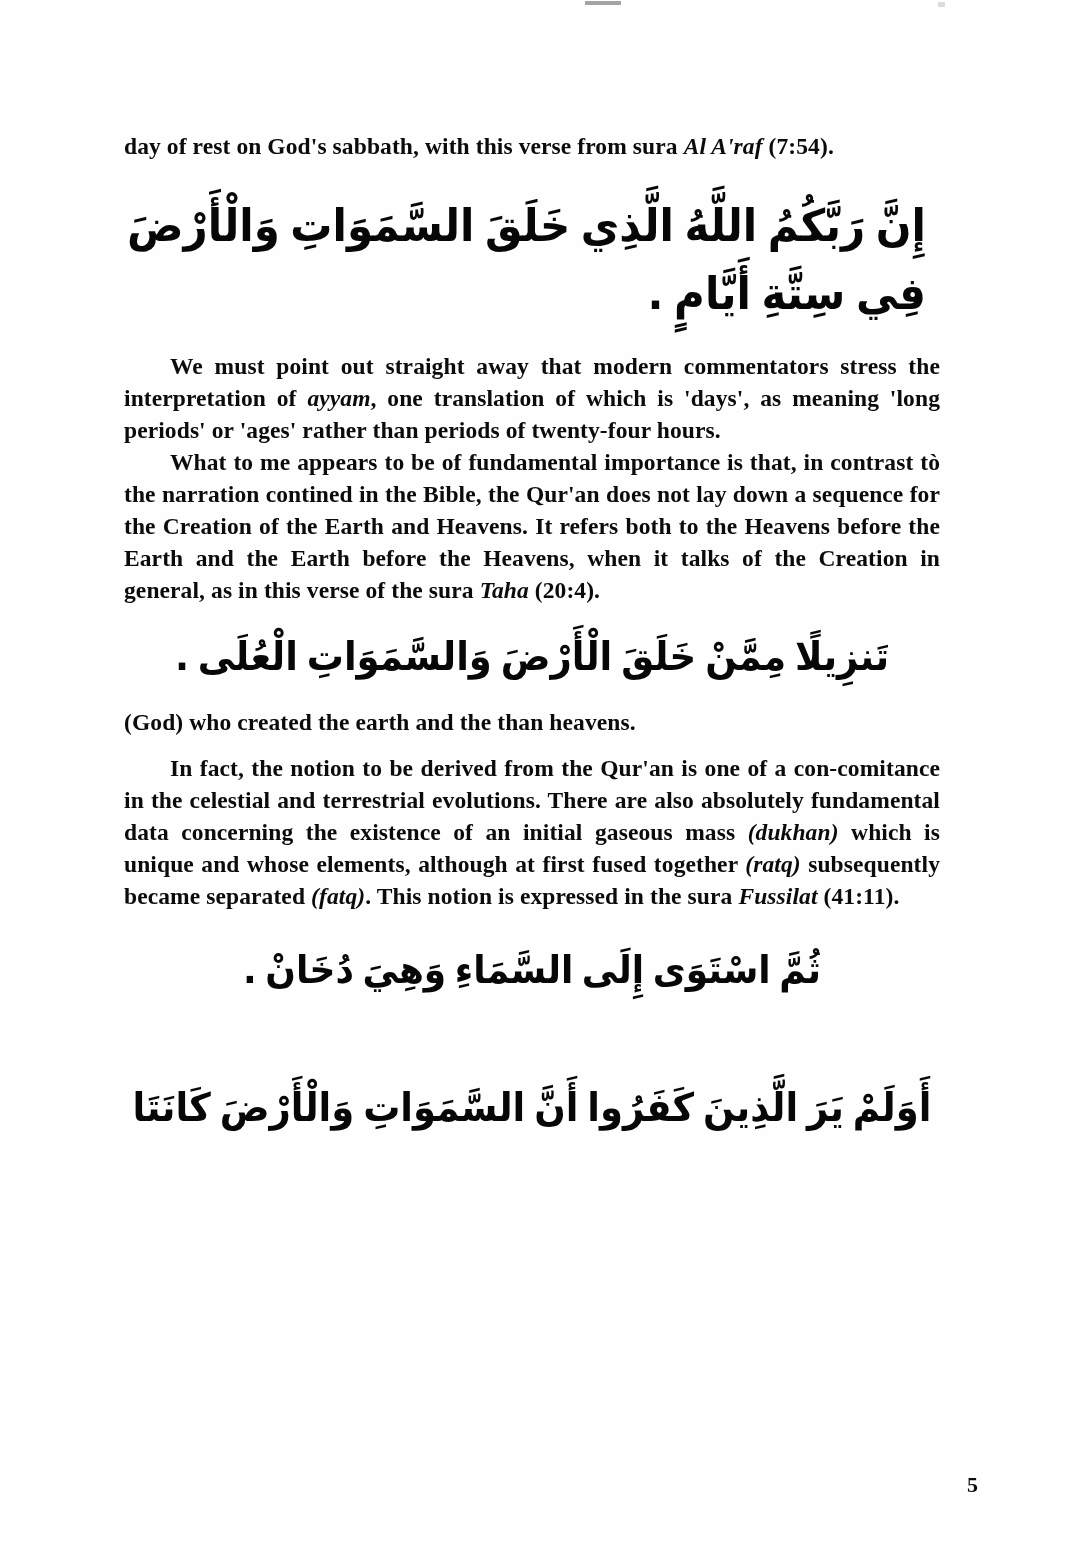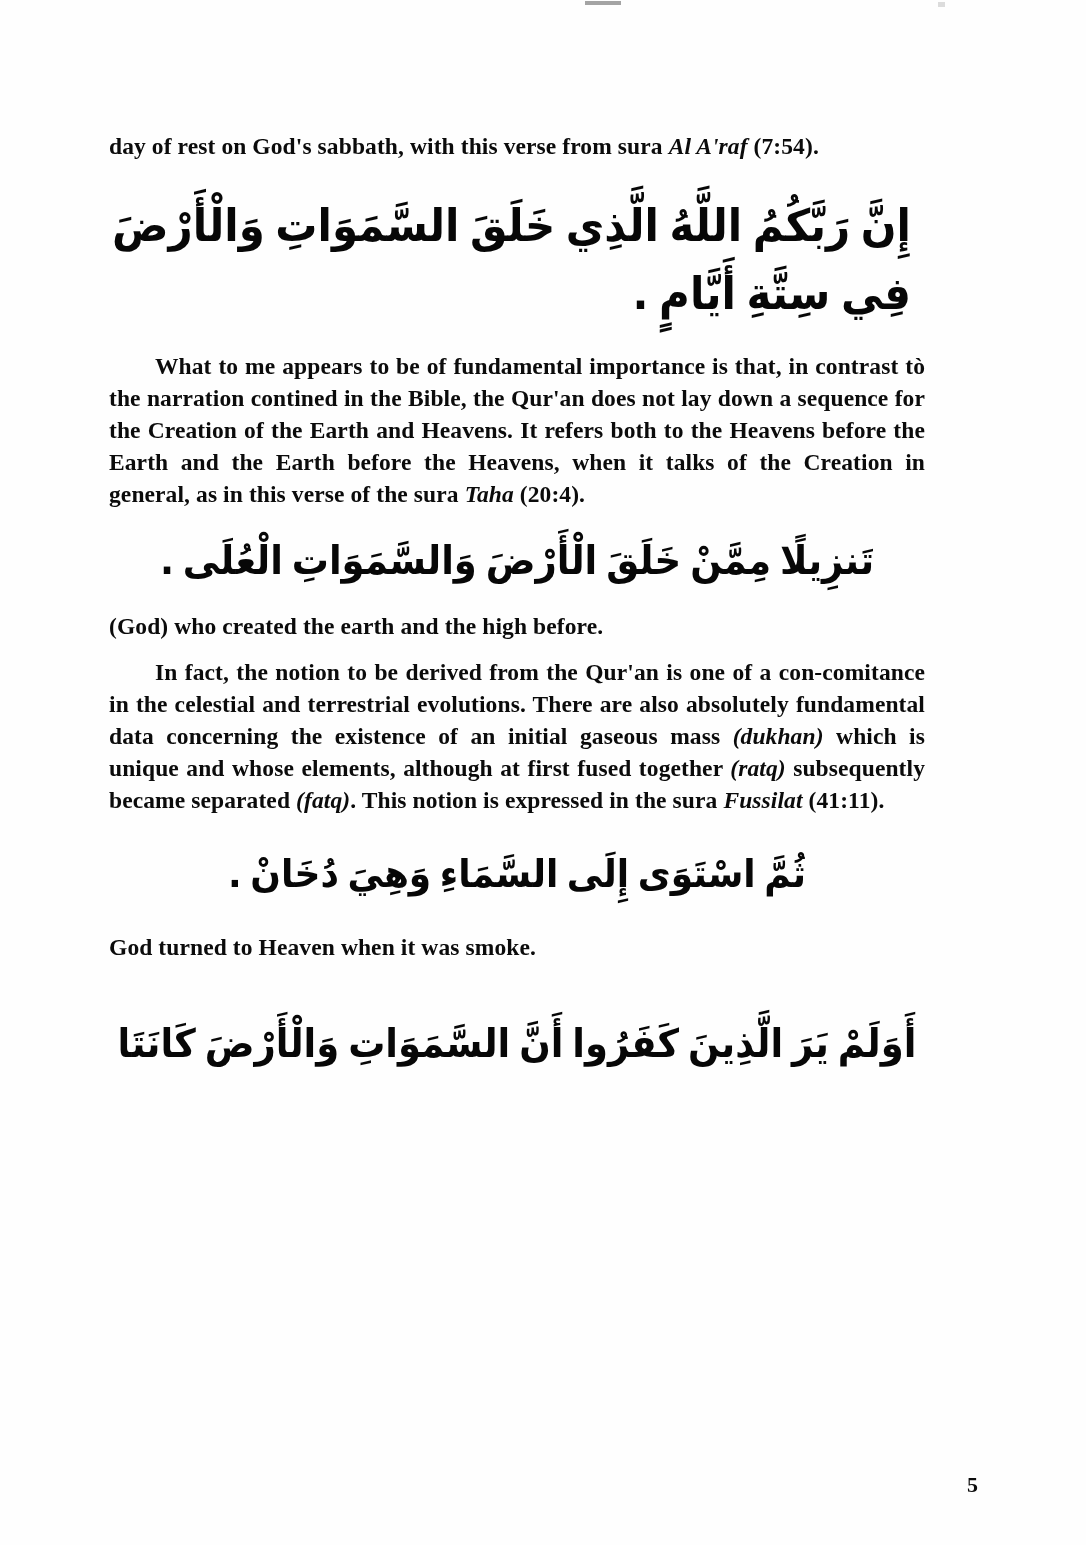--- a/index.html
+++ b/index.html
@@ -29,21 +29,21 @@
     background: #8d8d8d;
     opacity: .8;
   }
   #artifact-speck {
     left: 938px; top: 2px;
     width: 7px; height: 5px;
     opacity: .5;
   }
   .content {
     position: absolute;
-    left: 109px;
+    left: 124px;
     top: 0;
     width: 816px;
   }
   
   .para {
     font-size: 23.5px;
     line-height: 32px;
     font-weight: bold;
     color: #0b0b0b;
     text-align: justify;
@@ -119,46 +119,46 @@
     <div class="vspace-lg"></div>
 
     <div class="verse" id="verse-754">
       <div>إِنَّ رَبَّكُمُ اللَّهُ الَّذِي خَلَقَ السَّمَوَاتِ وَالْأَرْضَ</div>
       <div>فِي سِتَّةِ أَيَّامٍ .</div>
     </div>
 
     <div class="vspace-lg"></div>
 
 
+    <p class="para indent"><span>We must point out straight away that modern commentators stress the interpretation of </span><i>ayyam</i><span>, one translation of which is 'days', as meaning 'long periods' or 'ages' rather than periods of twenty-four hours.</span></p>
 
     <p class="para indent"><span>What to me appears to be of fundamental importance is that, in contrast tò the narration contined in the Bible, the Qur'an does not lay down a sequence for the Creation of the Earth and Heavens. It refers both to the Heavens before the Earth and the Earth before the Heavens, when it talks of the Creation in general, as in this verse of the sura </span><i>Taha</i><span> (20:4).</span></p>
 
     <div class="vspace-md"></div>
 
     <div class="verse" id="verse-204">
       <div>تَنزِيلًا مِمَّنْ خَلَقَ الْأَرْضَ وَالسَّمَوَاتِ الْعُلَى .</div>
     </div>
 
     <div class="vspace-md"></div>
 
-    <p class="para flush">(God) who created the earth and the high before.</p>
+    <p class="para flush">(God) who created the earth and the than heavens.</p>
 
     <div class="vspace-sm"></div>
 
     <p class="para indent"><span>In fact, the notion to be derived from the Qur'an is one of a con-comitance in the celestial and terrestrial evolutions. There are also absolutely fundamental data concerning the existence of an initial gaseous mass </span><i>(dukhan)</i><span> which is unique and whose elements, although at first fused together </span><i>(ratq)</i><span> subsequently became separated </span><i>(fatq)</i><span>. This notion is expressed in the sura </span><i>Fussilat</i><span> (41:11).</span></p>
 
     <div class="vspace-lg"></div>
 
     <div class="verse" id="verse-4111">
       <div>ثُمَّ اسْتَوَى إِلَى السَّمَاءِ وَهِيَ دُخَانْ .</div>
     </div>
 
     <div class="vspace-lg"></div>
 
-    <p class="para flush">God turned to Heaven when it was smoke.</p>
 
     <div class="vspace-md"></div>
 
 
     <div class="vspace-lg"></div>
 
     <div class="verse" id="verse-2130">
       <div>أَوَلَمْ يَرَ الَّذِينَ كَفَرُوا أَنَّ السَّمَوَاتِ وَالْأَرْضَ كَانَتَا</div>
     </div>
 

